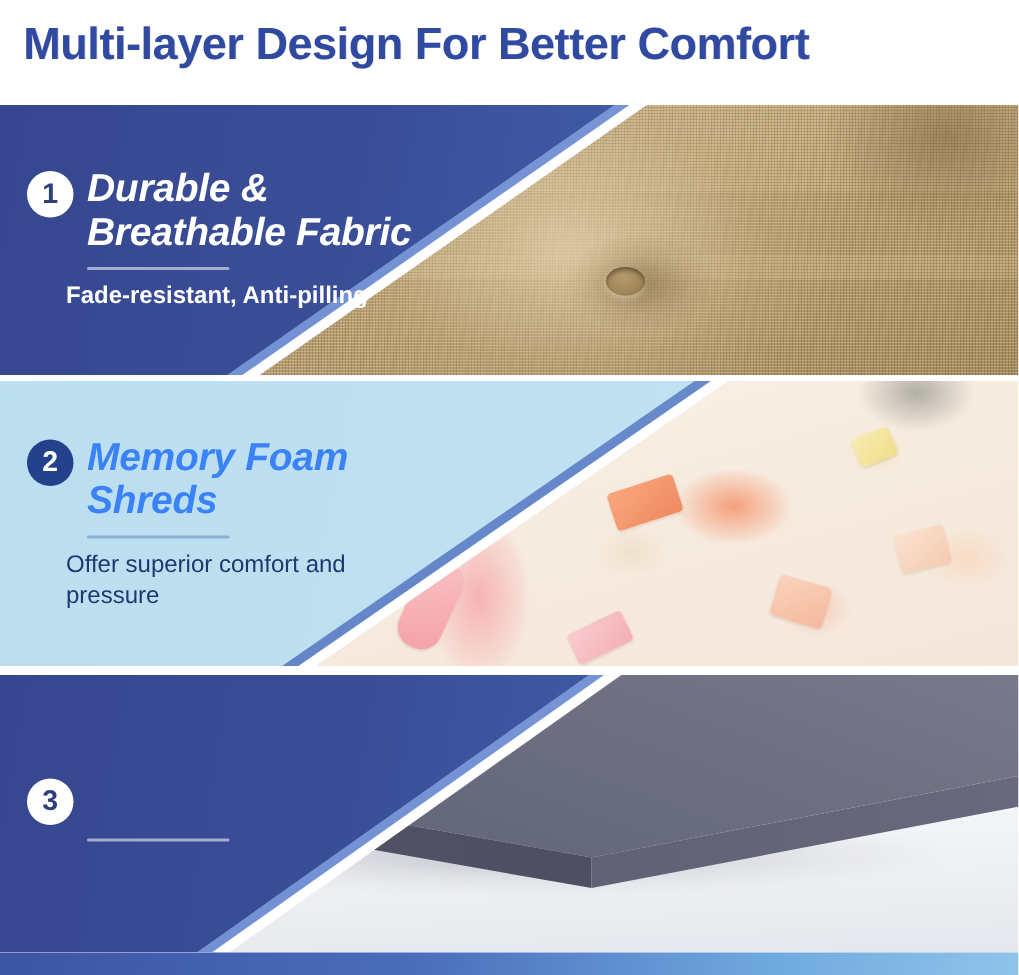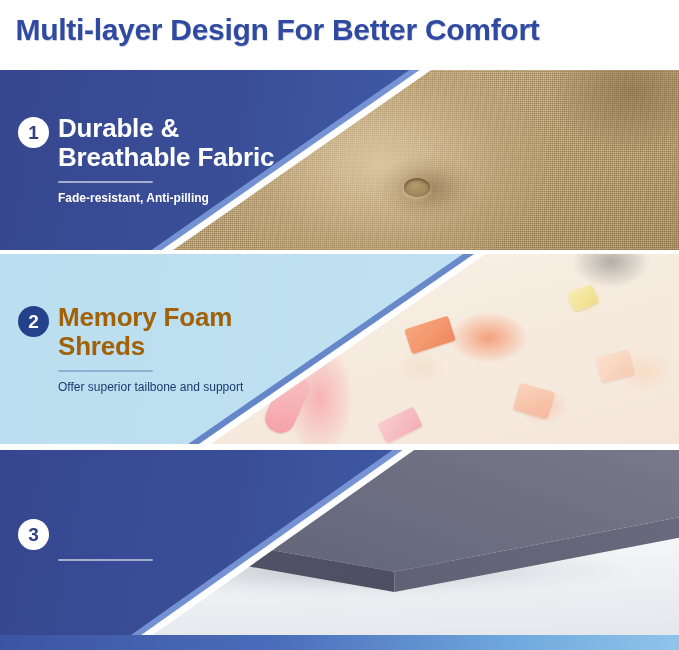--- a/index.html
+++ b/index.html
@@ -205,38 +205,39 @@
     line-height: 1;
   }
   .badge-light { background: #ffffff; color: #2d3f7d; }
   .badge-dark  { background: #24418c; color: #ffffff; }
 
   .heading {
     font-size: 26px;
     font-weight: bold;
     line-height: 1.12;
     letter-spacing: -0.2px;
+    font-style: italic;
   }
   .heading-on-dark  { color: #ffffff; }
-  .heading-on-light { color: #a16207; }
+  .heading-on-light { color: #3b82f6; }
 
   .rule {
     height: 2px;
     width: 95px;
     margin: 9px 0 8px 40px;
     border-radius: 1px;
   }
   .rule-on-dark  { background: rgba(255,255,255,0.55); }
   .rule-on-light { background: rgba(70,110,170,0.40); }
 
   .sub {
-    font-size: 12px;
+    font-size: 16px;
     font-weight: bold;
     line-height: 1.28;
-    margin-left: 40px;
+    margin-left: 26px;
     max-width: 235px;
   }
   .sub-on-dark  { color: #ffffff; font-weight: bold; }
   .sub-on-light { color: #1d3a70; font-weight: normal; }
 
   
   .bottom-strip {
     position: absolute;
     left: 0; top: 635px;
     width: 679px; height: 15px;
@@ -292,21 +293,21 @@
     <div class="wedge-accent" style="clip-path: polygon(0% 0%, 69.8% 0%, 29.3% 100%, 0% 100%);"></div>
     <div class="wedge-main" style="clip-path: polygon(0% 0%, 68.2% 0%, 27.7% 100%, 0% 100%);"></div>
   </div>
 
   <div class="content">
     <div class="head-row">
       <div class="badge badge-dark">2</div>
       <div class="heading heading-on-light">Memory Foam Shreds</div>
     </div>
     <div class="rule rule-on-light"></div>
-    <div class="sub sub-on-light">Offer superior tailbone and support</div>
+    <div class="sub sub-on-light">Offer superior comfort and pressure</div>
   </div>
 </div>
 
 <div class="panel panel-3">
 
   <div class="photo photo-foam">
     <div class="foam-shadow"></div>
     <div class="foam-block">
       <div class="foam-top"></div>
       <div class="foam-front-left"></div>

